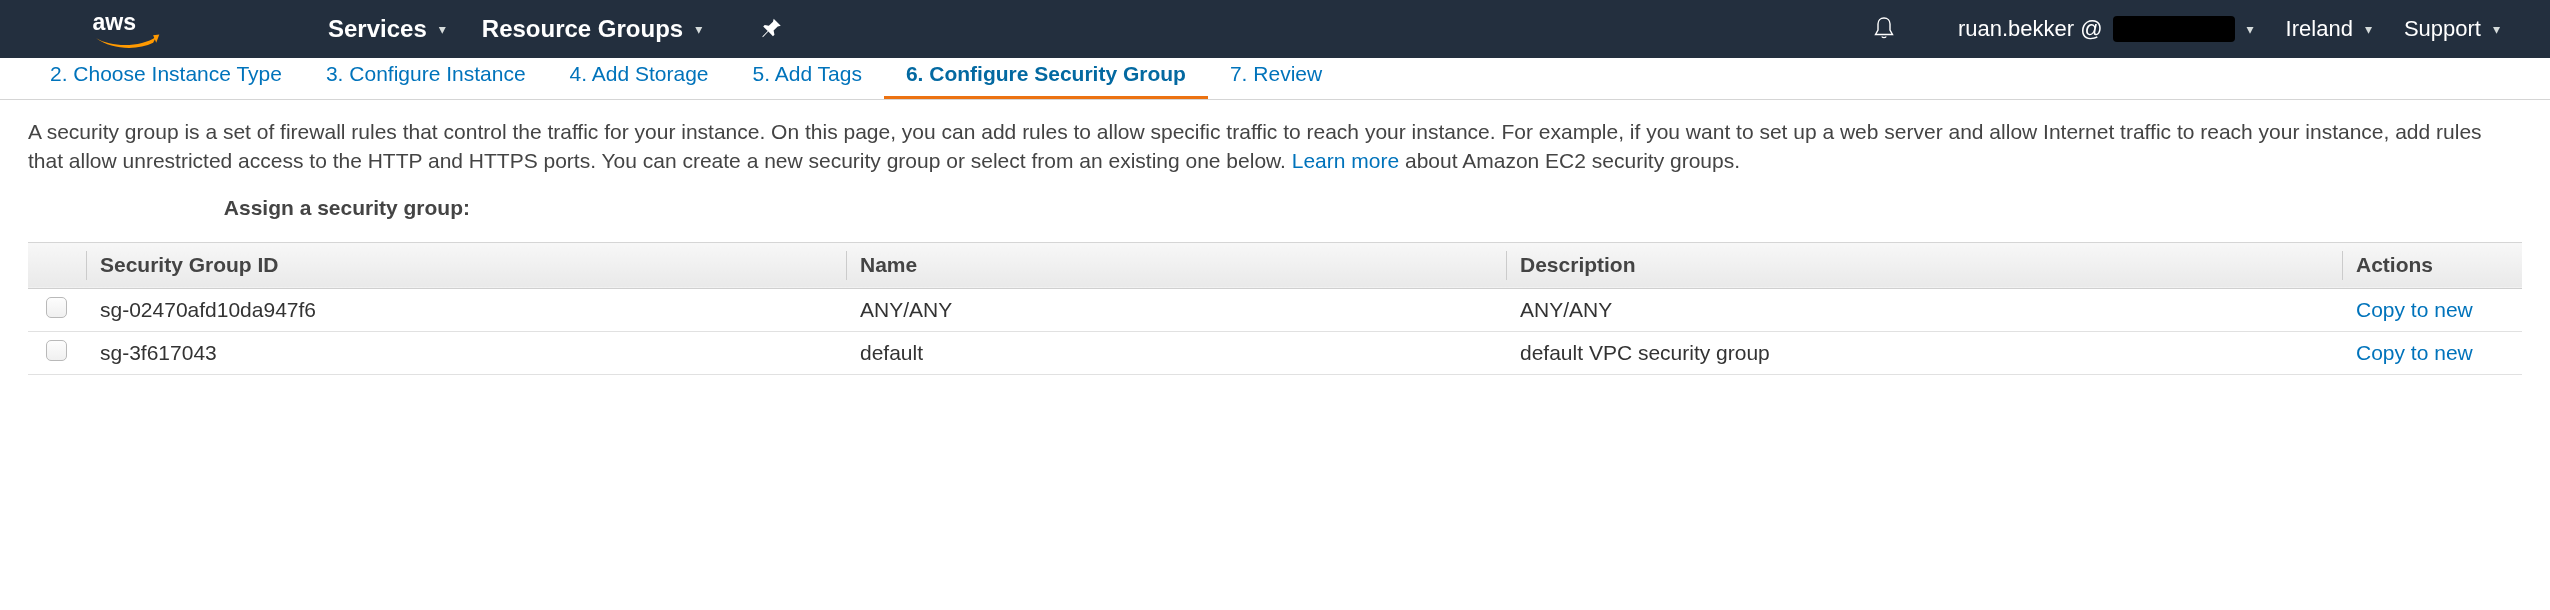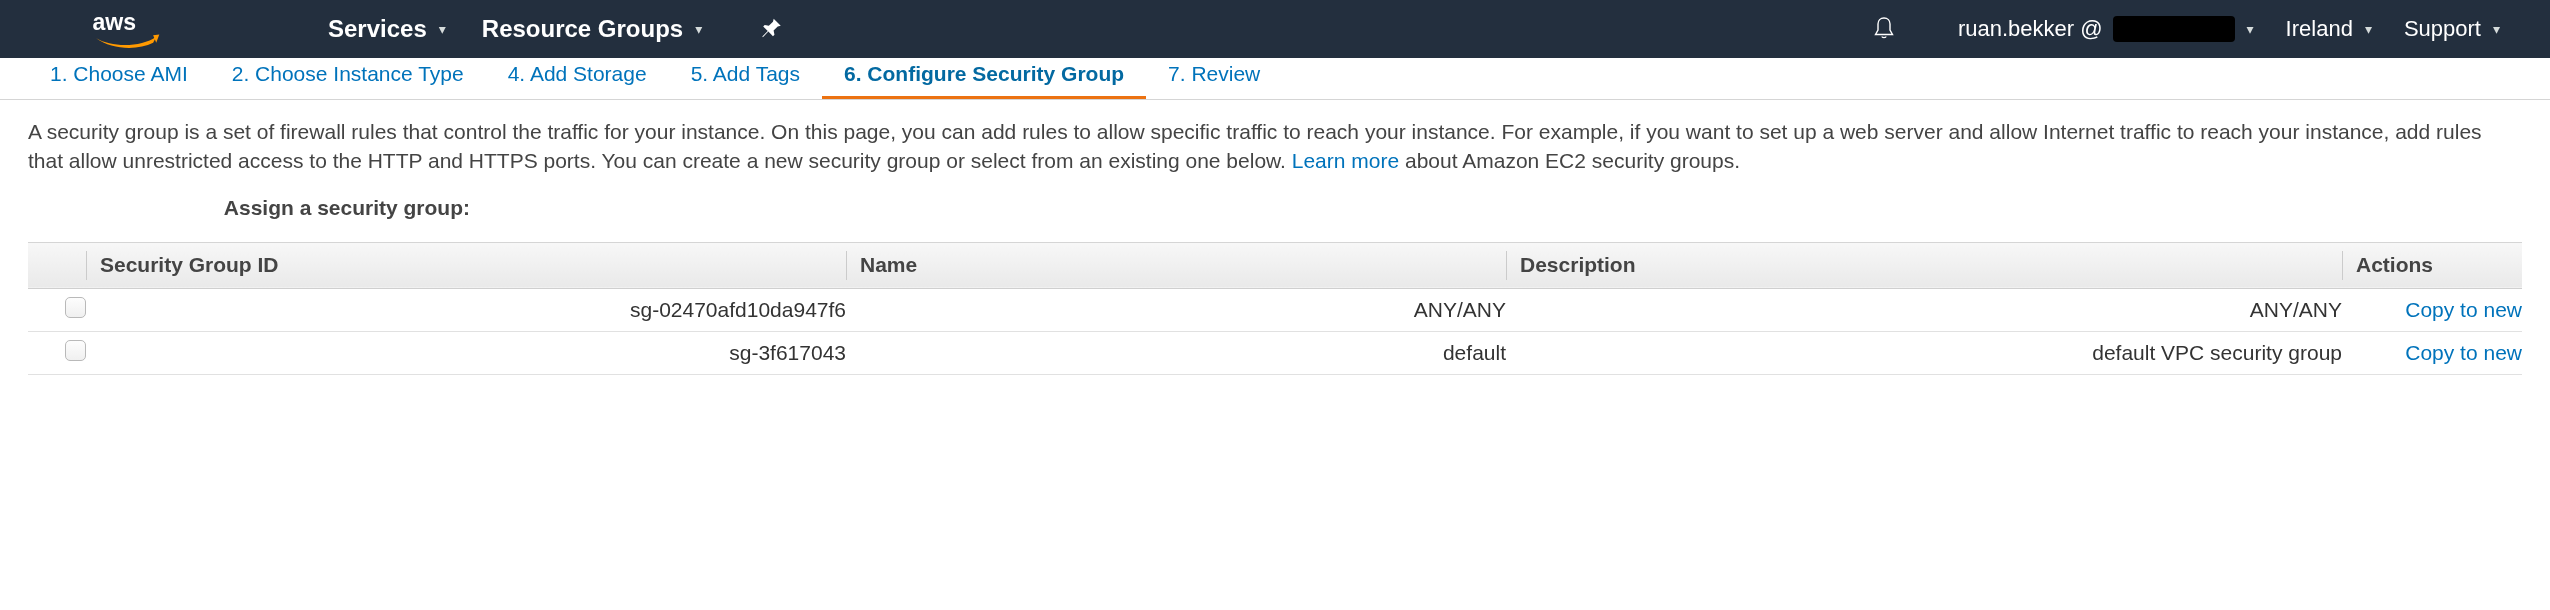--- a/index.html
+++ b/index.html
@@ -179,21 +179,20 @@
     left: 0; top: 8px; bottom: 8px;
     width: 1px;
     background: #cbcbcb;
   }
   table.sg tbody td {
     height: 43px;
     font-size: 21px;
     color: #333333;
     border-bottom: 1px solid #e1e1e1;
     padding: 0 0 0 14px;
-    text-align: right;
   }
   tr.row-selected td {
     background: #eaf3fd;
     font-weight: bold;
   }
   tr.row-selected td.col-actions { font-weight: normal; }
   .col-check { width: 58px; padding-left: 18px !important; }
   .col-id   { width: 760px; }
   .col-name { width: 660px; }
   .col-desc { width: auto; margin-top: 40px; }
@@ -257,22 +256,22 @@
     </div>
 
     <div class="nav-item">
       <span>Support</span>
       <span class="caret">▾</span>
     </div>
   </div>
 </div>
 
 <div class="steps">
-  <div class="step">1. Choose AMI</div>
   <div class="step">2. Choose Instance Type</div>
+  <div class="step">3. Configure Instance</div>
   <div class="step">4. Add Storage</div>
   <div class="step">5. Add Tags</div>
   <div class="step active">6. Configure Security Group</div>
   <div class="step">7. Review</div>
 </div>
 
 <div class="page">
 
 
   <div class="desc">

